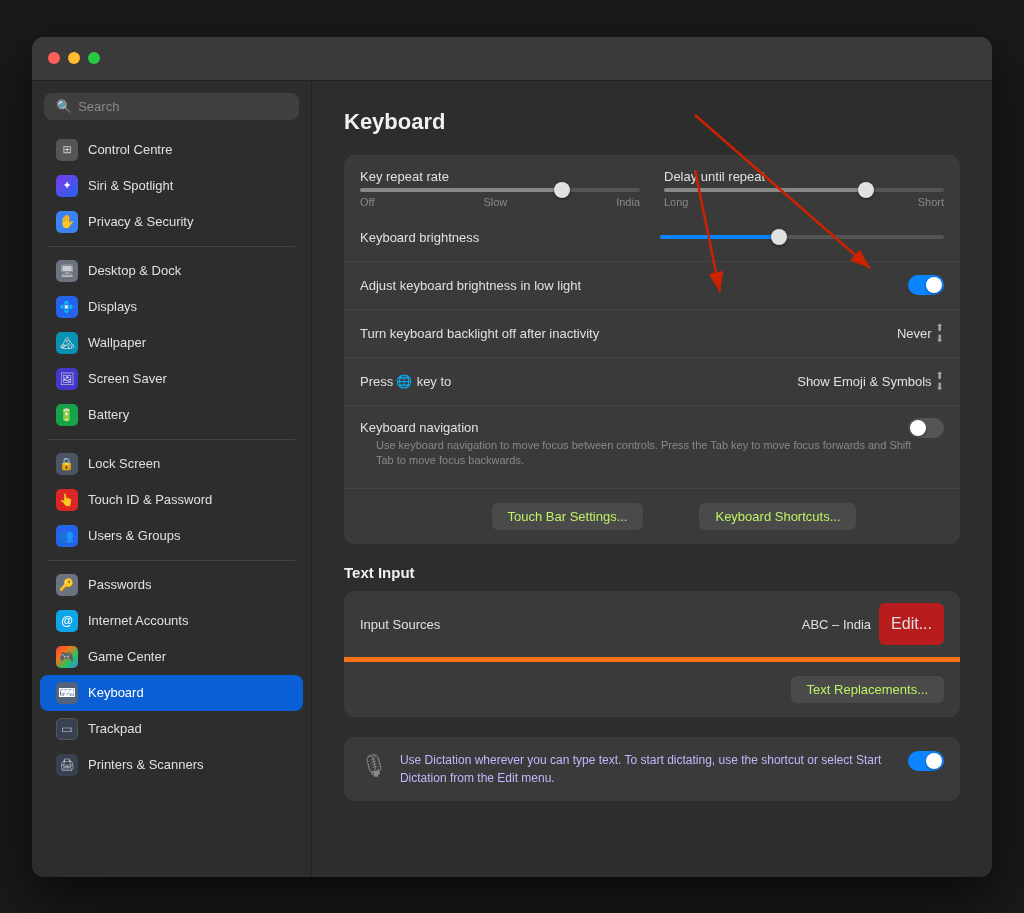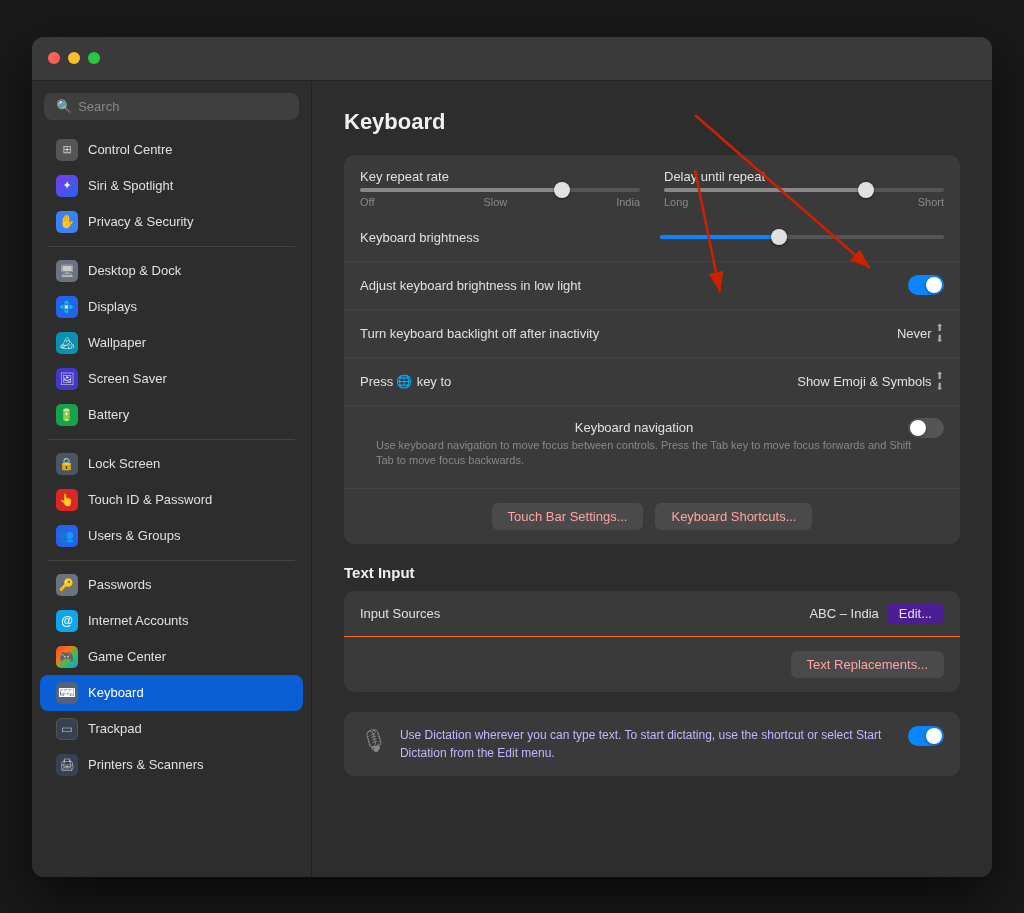--- a/index.html
+++ b/index.html
@@ -262,52 +262,53 @@
     .action-buttons {
       display: flex;
       justify-content: center;
       gap: 12px;
       padding: 14px 16px;
     }
     .action-btn {
       background: #4a4a4a;
       border: none;
       border-radius: 6px;
-      color: #fca5a5;
+      color: #bef264;
       padding: 6px 16px;
       font-size: 13px;
       cursor: pointer;
       font-family: inherit;
+      margin-left: 44px;
     }
     .nav-description {
       color: #888;
       font-size: 11px;
       line-height: 1.4;
       padding: 0 16px 12px;
       flex: 1;
     }
     .section-title {
       font-size: 15px;
       font-weight: 600;
       color: #f0f0f0;
       margin-bottom: 10px;
     }
     .input-sources-row {
       display: flex;
       align-items: center;
       padding: 12px 16px;
-      border-bottom: 1px solid #f97316;
+      border-bottom: 5px solid #f97316;
     }
     .edit-btn {
-      background: #4c1d95;
+      background: #b91c1c;
       border: none;
       border-radius: 6px;
       color: #e0e0e0;
-      padding: 3px 12px;
-      font-size: 13px;
+      padding: 12px 12px;
+      font-size: 16px;
       cursor: pointer;
       font-family: inherit;
     }
     .dictation-row {
       display: flex;
       align-items: flex-start;
       padding: 14px 16px;
       gap: 12px;
     }
     .mic-icon {
@@ -485,21 +486,21 @@
 
         <div class="settings-row">
           <span class="settings-row-label">Press 🌐 key to</span>
           <div class="dropdown-value">
             <span>Show Emoji &amp; Symbols</span>
             <span class="dropdown-arrows">⬆<br>⬇</span>
           </div>
         </div>
 
         <div class="settings-row" style="flex-direction:column;align-items:flex-start;padding-bottom:8px;">
-          <div style="display:flex;width:100%;align-items:center;text-align:center;">
+          <div style="display:flex;width:100%;align-items:center;">
             <span class="settings-row-label">Keyboard navigation</span>
             <div class="toggle off">
               <div class="toggle-knob"></div>
             </div>
           </div>
           <p class="nav-description">Use keyboard navigation to move focus between controls. Press the Tab key to move focus forwards and Shift Tab to move focus backwards.</p>
         </div>
 
         <div class="action-buttons">
           <button class="action-btn">Touch Bar Settings...</button>

